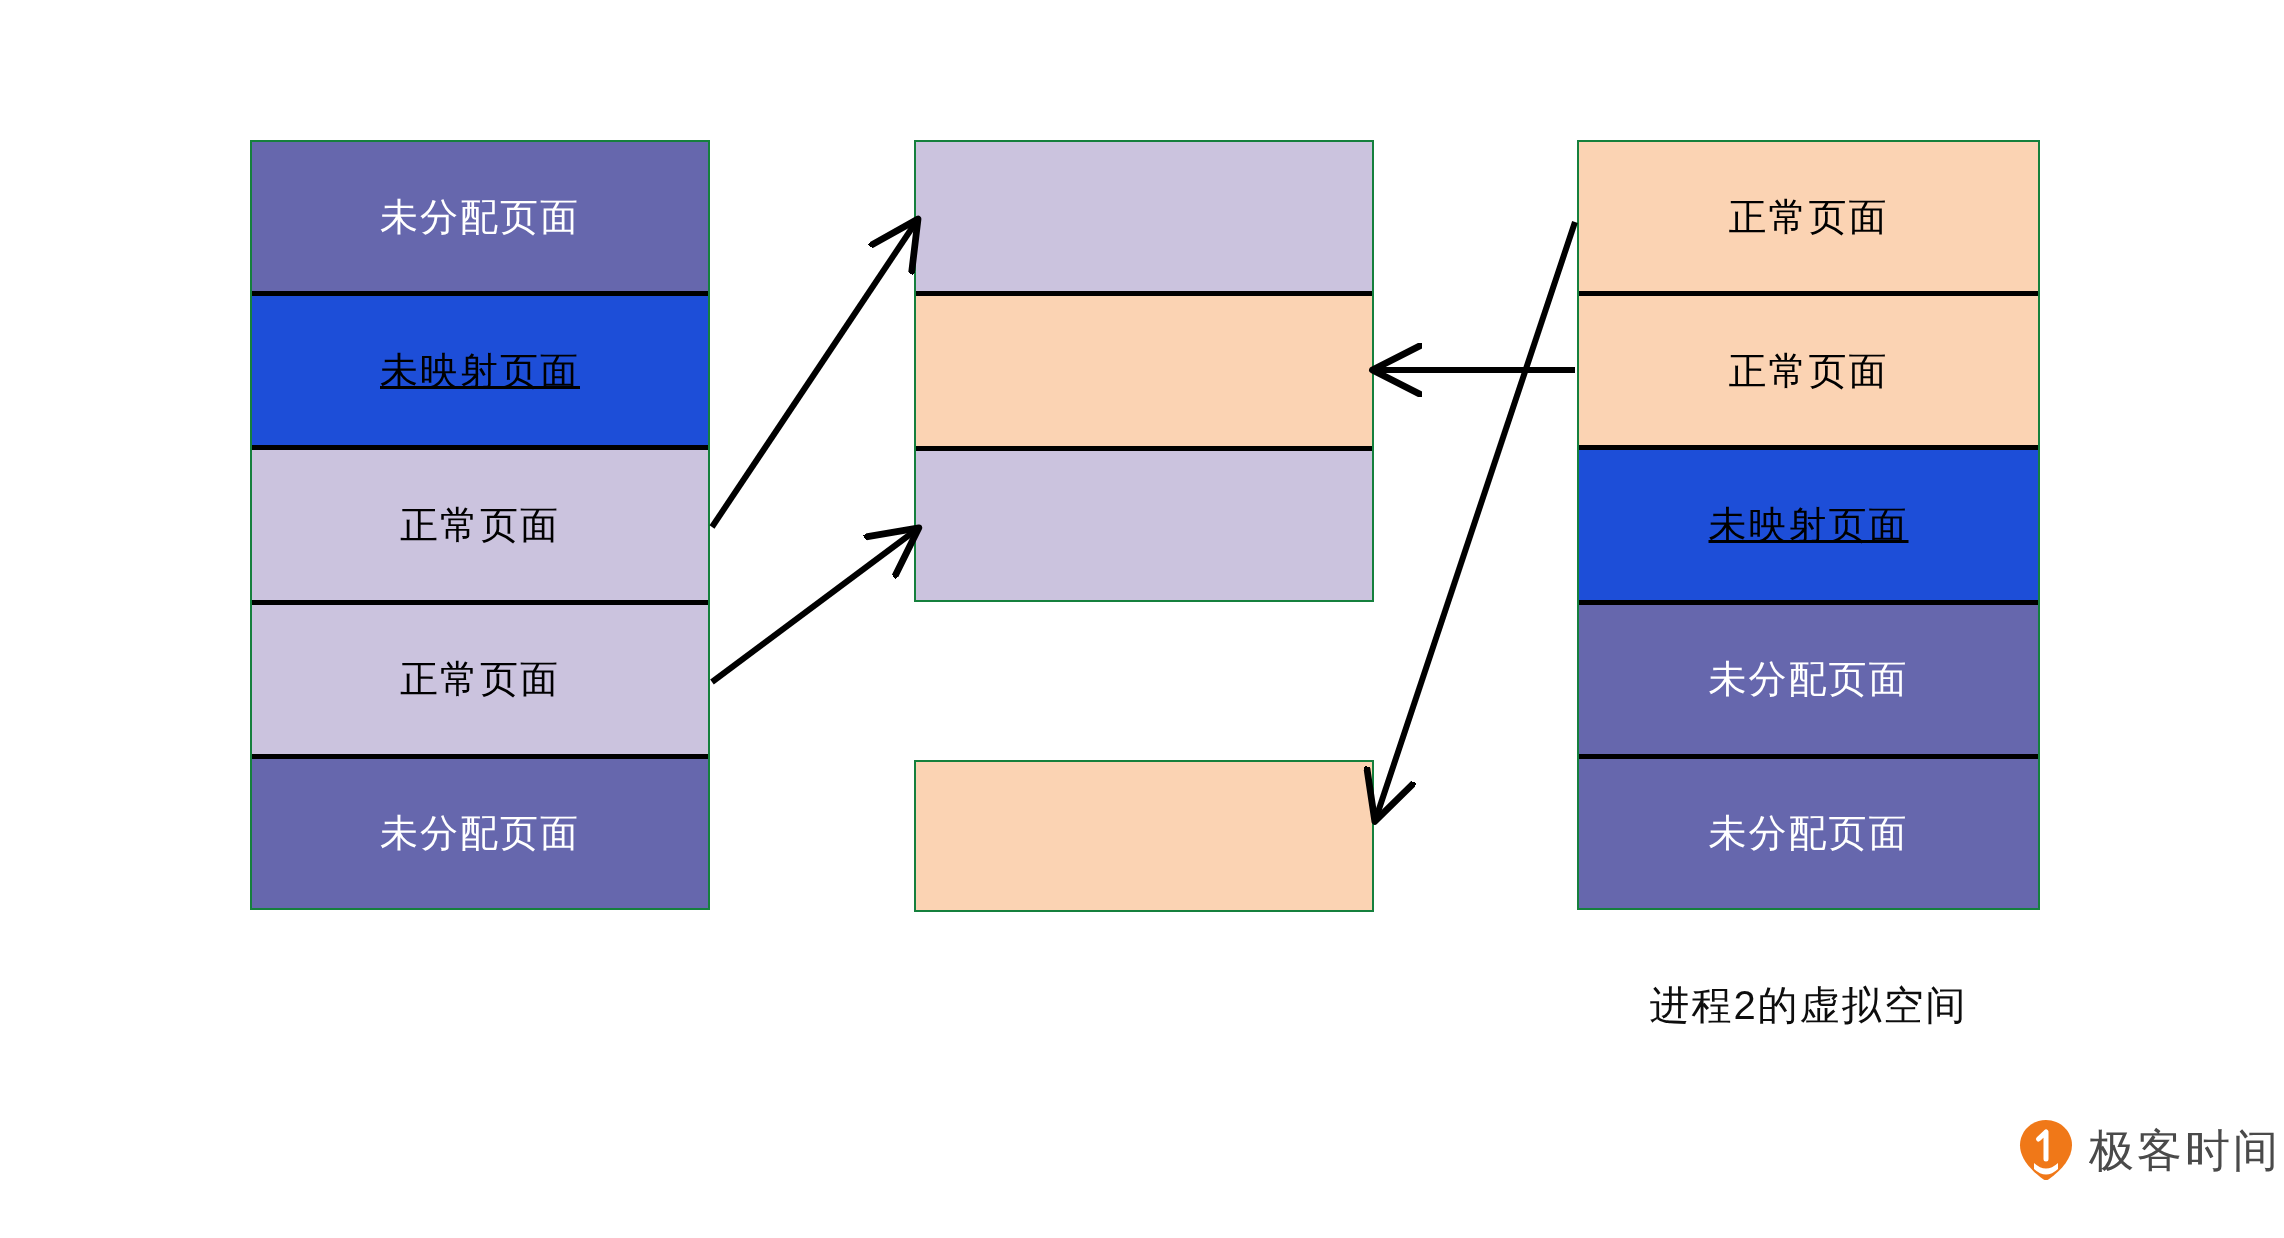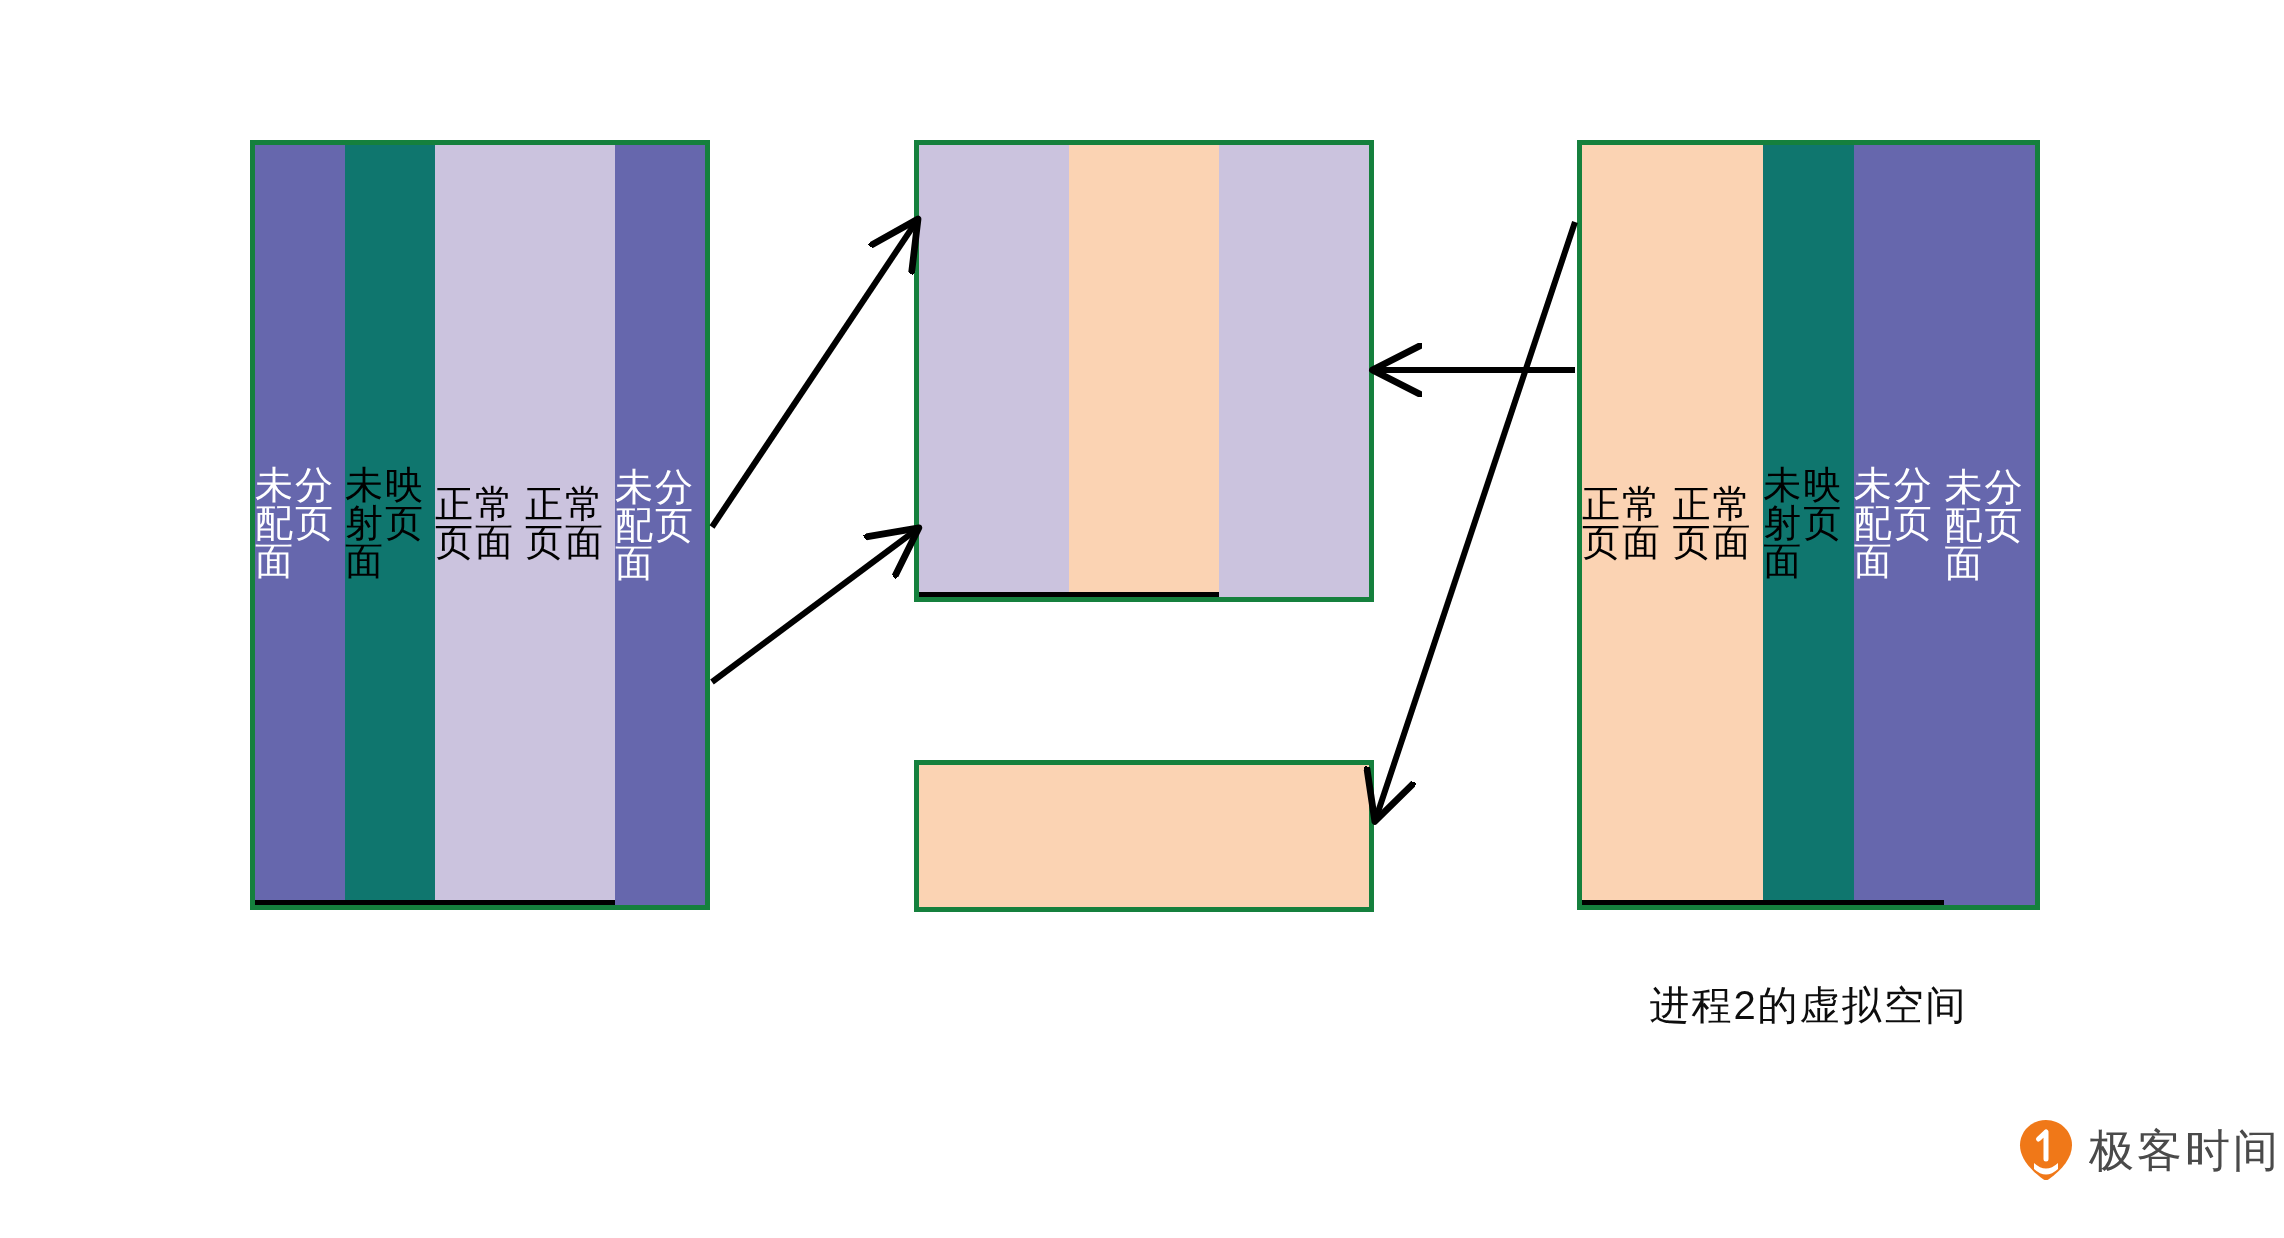--- a/index.html
+++ b/index.html
@@ -18,41 +18,41 @@
     position: absolute;
     left: 0; top: 0;
     width: 2284px;
     height: 1238px;
   }
 
   
   .col {
     position: absolute;
     box-sizing: border-box;
-    border: 5px solid #15803d;
+    border: 2px solid #15803d;
     background: #ffffff;
     display: flex;
-    flex-direction: row;
+    flex-direction: column;
   }
   .blk {
     box-sizing: border-box;
     flex: 1 1 0;
     display: flex;
     align-items: center;
     justify-content: center;
     border-bottom: 5px solid #000000;
     font-size: 38px;
     letter-spacing: 2px;
     line-height: 1;
     position: relative;
   }
   .blk:last-child { border-bottom: none; }
 
   .fill-unalloc { background: #6667ad; color: #ffffff; }
-  .fill-unmapped { background: #0f766e; color: #000000; }
+  .fill-unmapped { background: #1d4ed8; color: #000000; text-decoration: underline; }
   .fill-normal  { background: #cbc3de; color: #000000; }
   .fill-phys    { background: #fbd3b3; color: #000000; }
 
   
   #col-left   { left: 250px;  top: 140px; width: 460px; height: 770px; }
   #col-midA   { left: 914px;  top: 140px; width: 460px; height: 462px; }
   #col-midB   { left: 914px;  top: 760px; width: 460px; height: 152px; }
   #col-right  { left: 1577px; top: 140px; width: 463px; height: 770px; }
 
   

